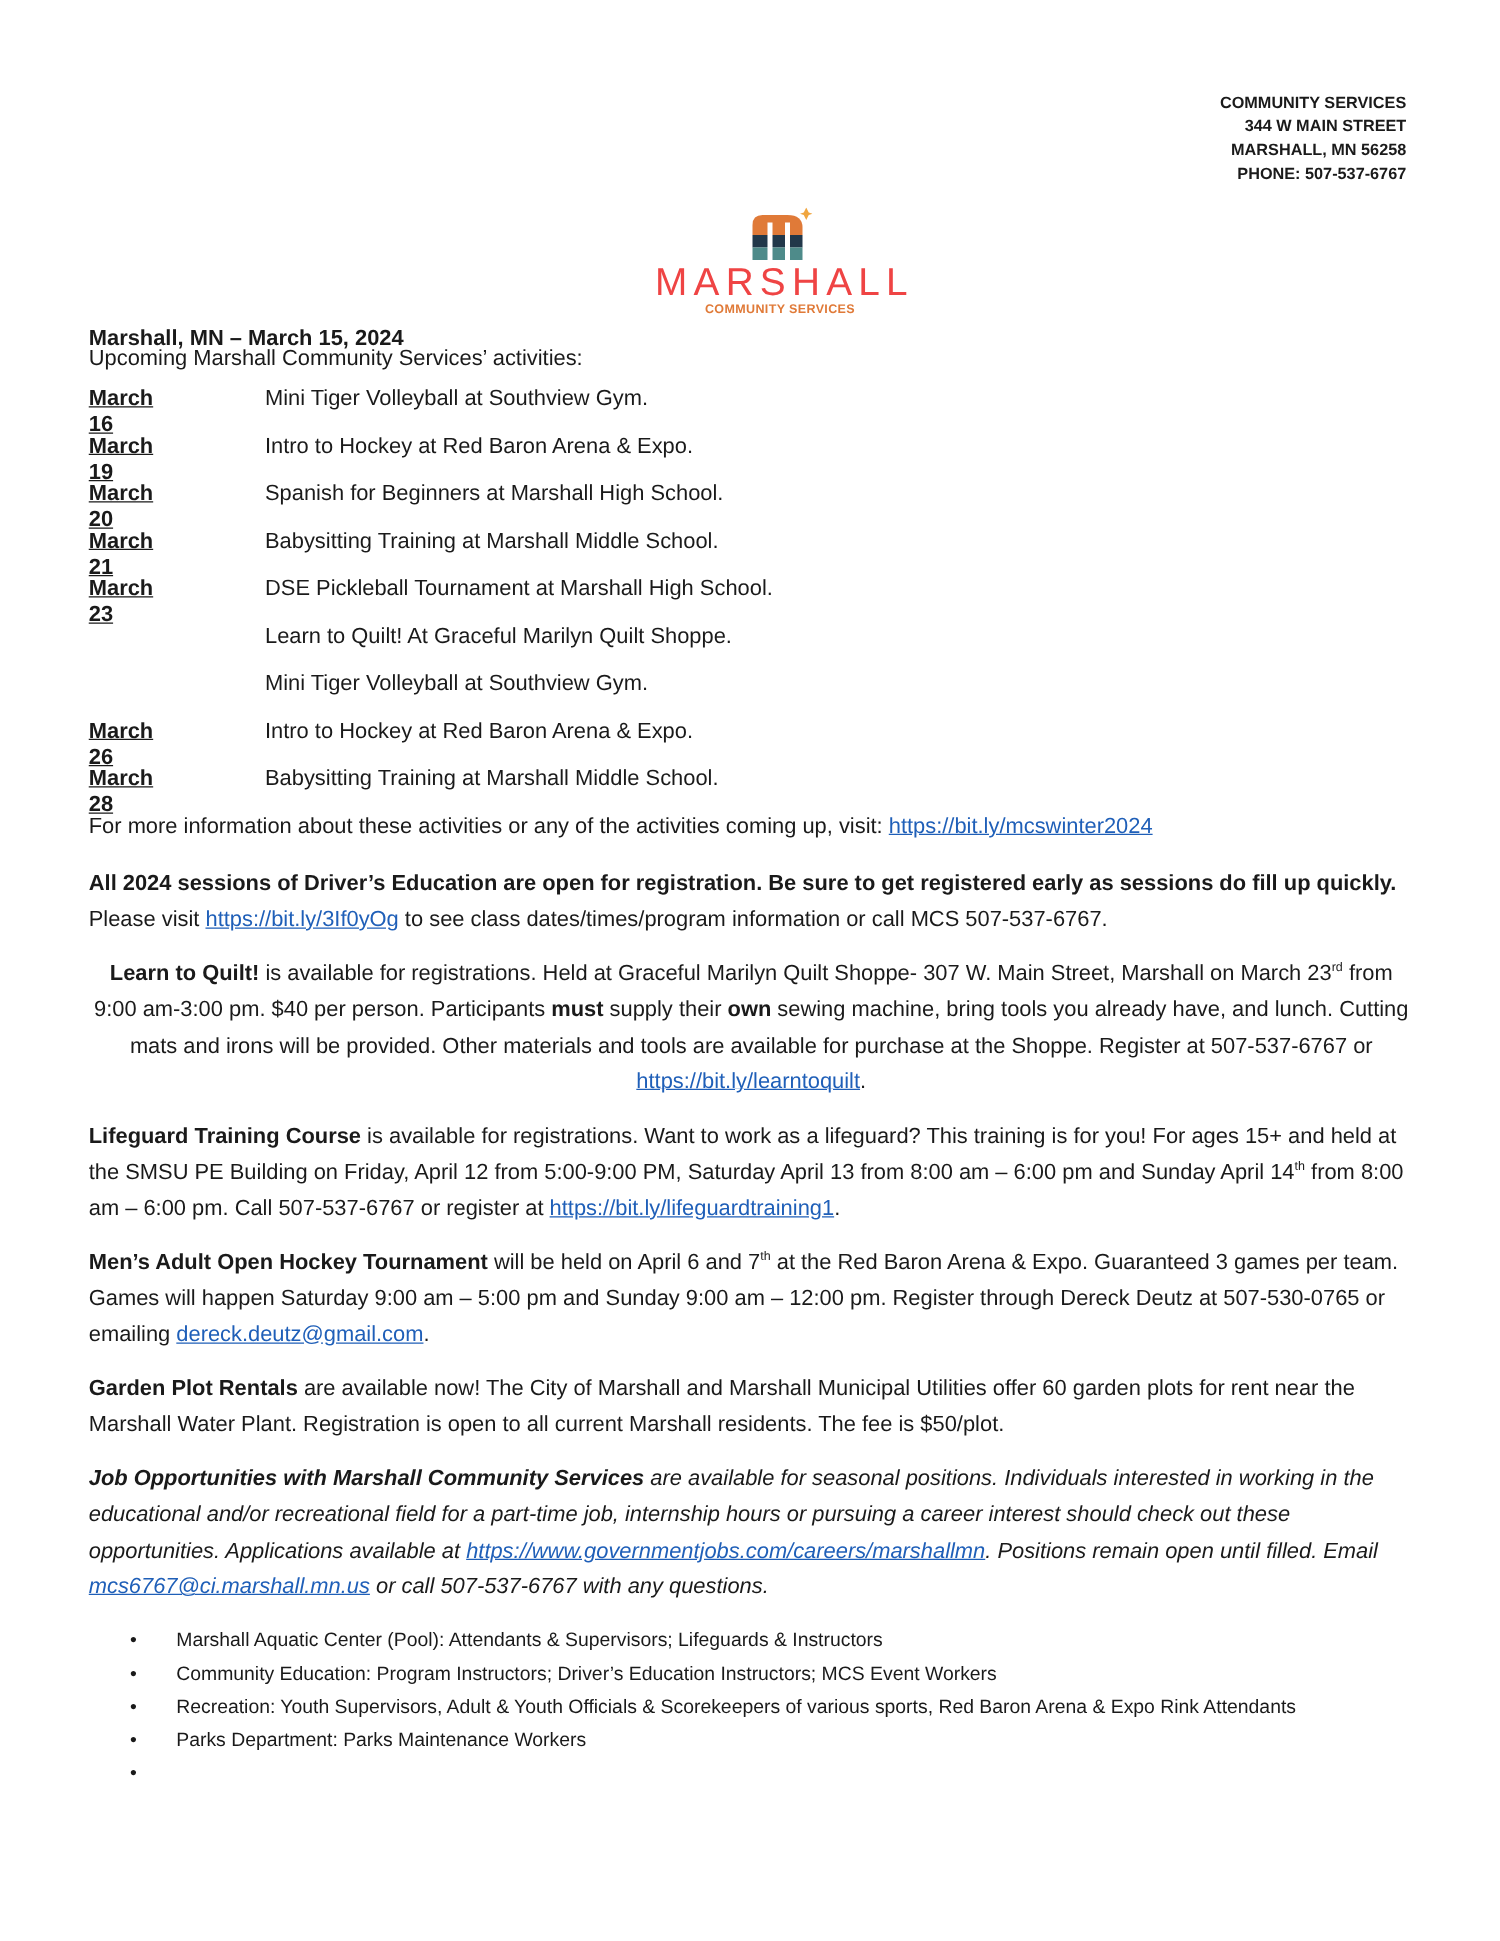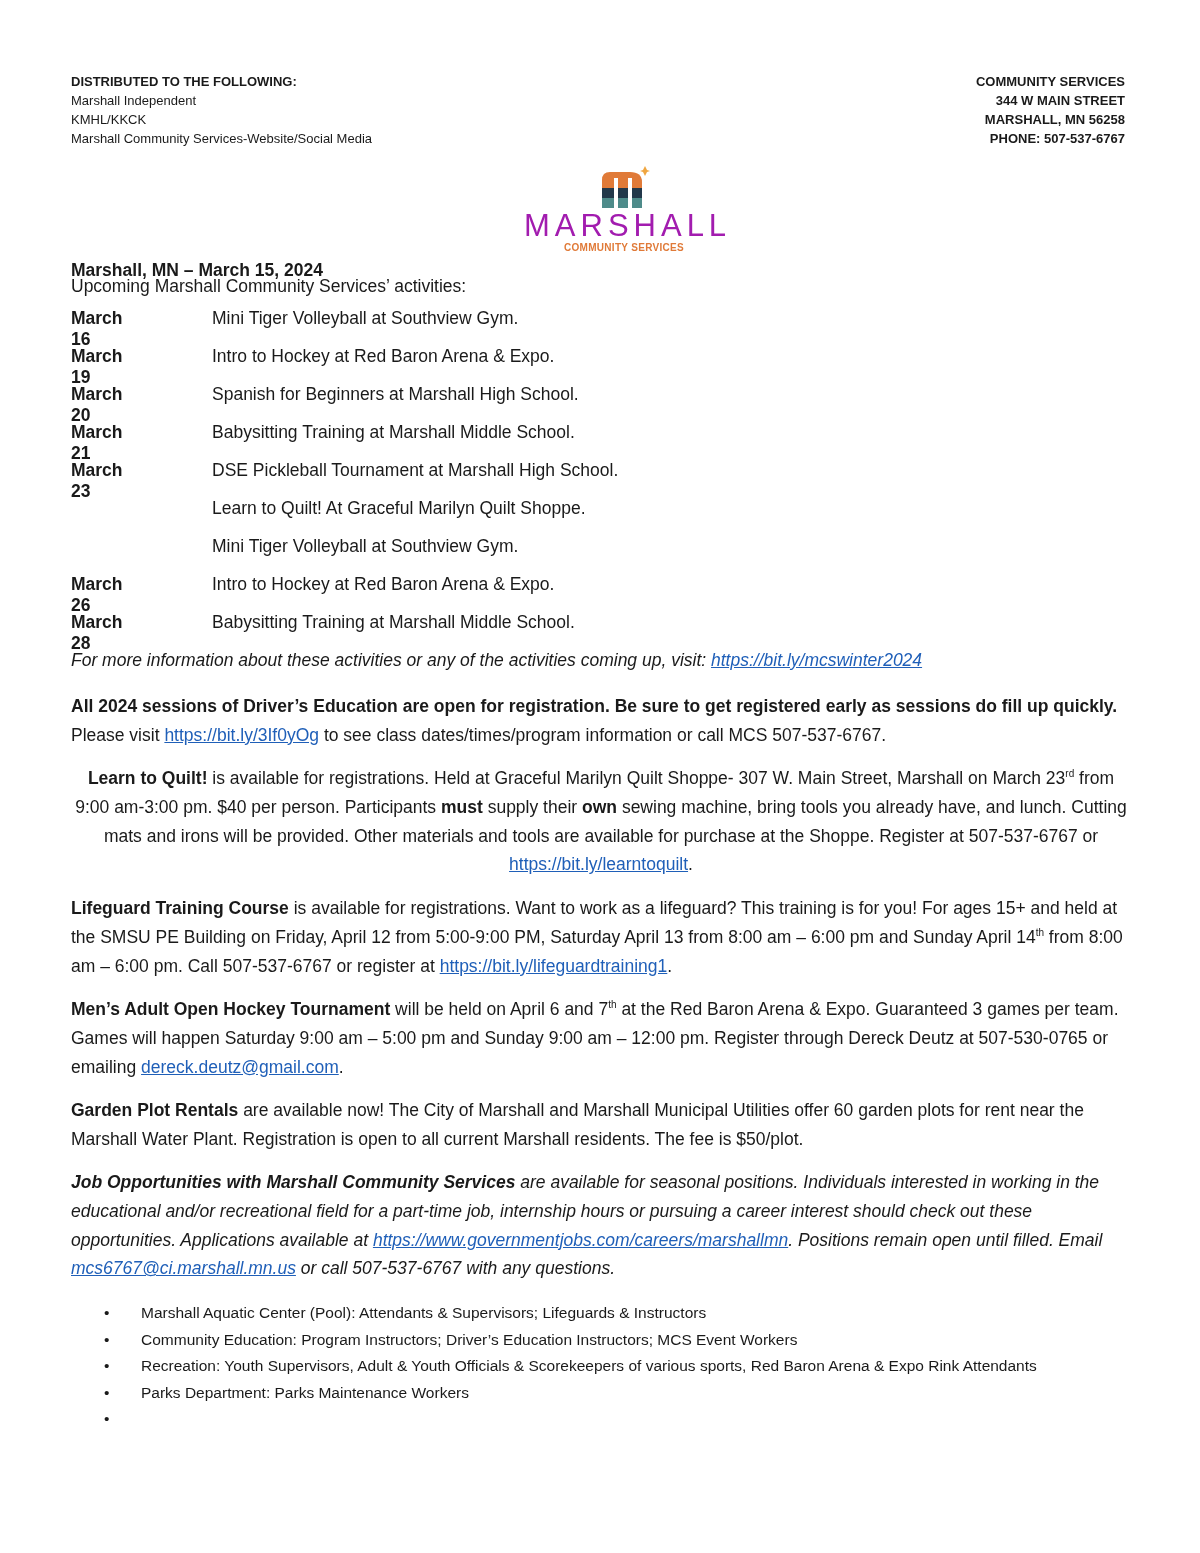--- a/index.html
+++ b/index.html
@@ -5,49 +5,43 @@
   html, body { margin: 0; padding: 0; background: #ffffff; }
   body { width: 1200px; height: 1553px; position: relative; overflow: hidden;
          font-family: "Liberation Sans", sans-serif; color: #1a1a1a; }
   .page { position: absolute; left: 0; top: 0; width: 1200px; height: 1553px; }
   .hdr-left { position: absolute; left: 71px; top: 72px; font-size: 13px; line-height: 19px; }
   .hdr-right { position: absolute; right: 75px; top: 72px; font-size: 13px; line-height: 19px; text-align: right; font-weight: bold; }
   .hdr-left .b { font-weight: bold; }
   .logo { position: absolute; left: 524px; top: 160px; width: 200px; height: 100px; }
   .logo-mark { position: absolute; left: 76px; top: 6px; width: 50px; height: 44px; }
   .logo-word { position: absolute; left: 0; top: 48px; width: 200px; text-align: left;
-               font-size: 31px; letter-spacing: 5px; color: #a21caf; font-weight: normal; }
+               font-size: 31px; letter-spacing: 5px; color: #ef4444; font-weight: normal; }
   .logo-sub { position: absolute; left: 0; top: 82px; width: 200px; text-align: center;
               font-size: 10px; font-weight: bold; color: #e07a38; letter-spacing: 0.3px; }
   .dateline { position: absolute; left: 71px; top: 220px; font-size: 17.5px; font-weight: bold; margin-top: 40px; }
   .intro { position: absolute; left: 71px; top: 276px; font-size: 17.5px; }
   .schedule { position: absolute; left: 71px; top: 308px; font-size: 17.5px; }
   .sched-row { height: 38px; position: relative; }
-  .sched-date { position: absolute; left: 0; top: 0; font-weight: bold; }
+  .sched-date { position: absolute; left: 0; top: 0; font-weight: bold; text-decoration: underline; }
   .sched-act { position: absolute; left: 141px; top: 0; white-space: nowrap; }
-  .moreinfo { position: absolute; left: 71px; top: 650px; font-size: 17.5px; font-style: italic; white-space: nowrap; }
+  .moreinfo { position: absolute; left: 71px; top: 650px; font-size: 17.5px; white-space: nowrap; }
   a, .link { color: #1f5fb8; text-decoration: underline; }
   .para { position: absolute; left: 71px; width: 1060px; font-size: 17.5px; line-height: 28.8px; }
   .para b { font-weight: bold; }
   sup { font-size: 10px; line-height: 0; vertical-align: super; }
   .jobs { position: absolute; left: 100px; top: 1300px; width: 1000px; font-size: 15.5px; line-height: 26.5px; margin: 0; padding: 0; list-style: none; }
   .jobs li { position: relative; padding-left: 41px; }
   .jobs li .bullet { position: absolute; left: 4px; top: 0; }
 </style>
 </head>
 <body>
 
 <div class="page">
 
-  <div class="hdr-left">
-    <div class="b">DISTRIBUTED TO THE FOLLOWING:</div>
-    <div>Marshall Independent</div>
-    <div>KMHL/KKCK</div>
-    <div>Marshall Community Services-Website/Social Media</div>
-  </div>
 
   <div class="hdr-right">
     <div>COMMUNITY SERVICES</div>
     <div>344 W MAIN STREET</div>
     <div>MARSHALL, MN 56258</div>
     <div>PHONE: 507-537-6767</div>
   </div>
 
   <div class="logo">
     <svg class="logo-mark" viewBox="0 0 50 44">

